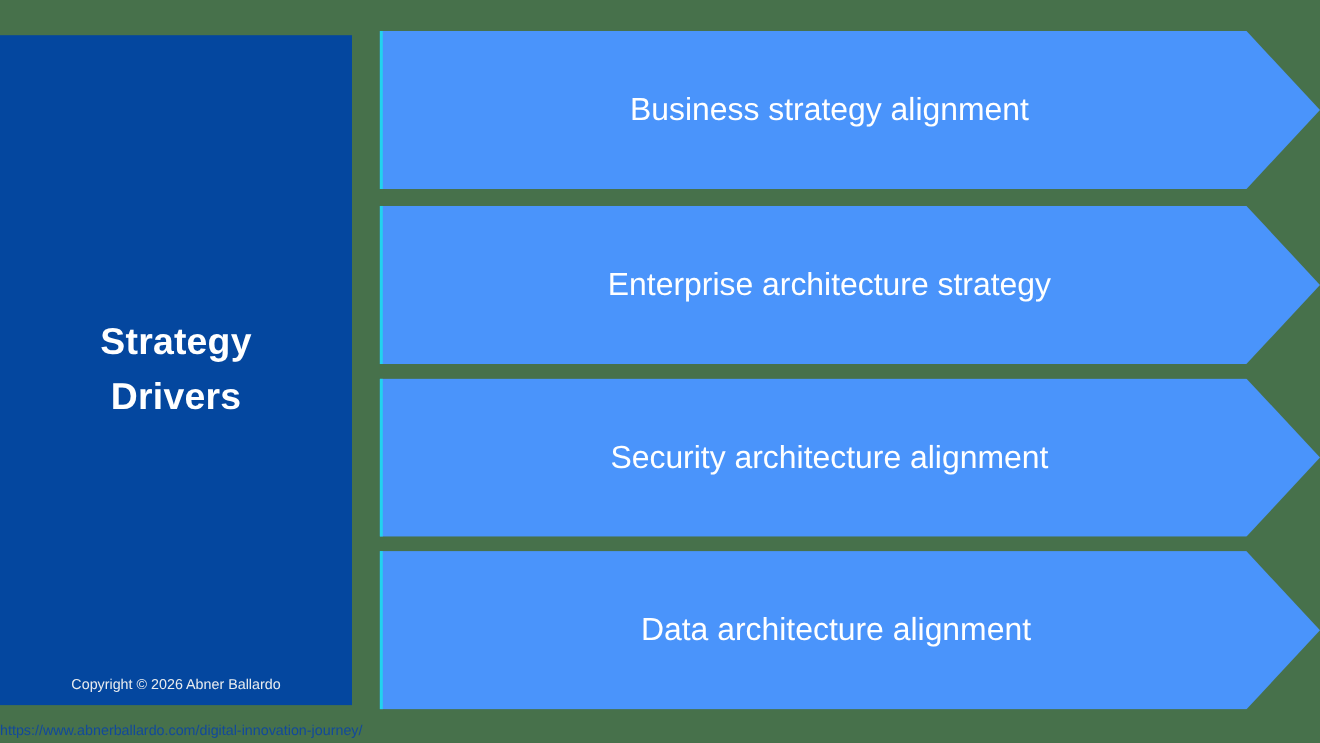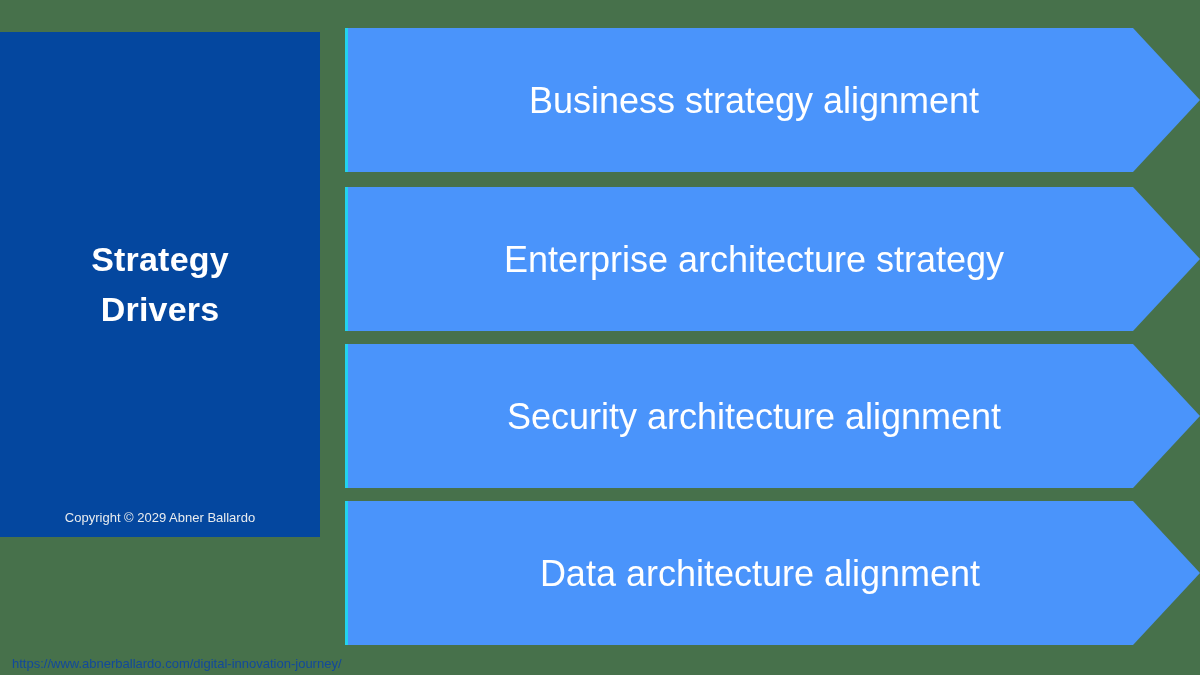--- a/index.html
+++ b/index.html
@@ -14,21 +14,21 @@
     overflow: hidden;
     position: relative;
   }
 
   
   .left-panel {
     position: absolute;
     left: 0;
     top: 32px;
     width: 320px;
-    height: 505px;
+    height: 609px;
     background: #04479f;
     display: flex;
     flex-direction: column;
     align-items: center;
     justify-content: center;
     box-sizing: border-box;
   }
   .panel-title {
     color: #ffffff;
     font-size: 34px;
@@ -72,48 +72,47 @@
     -webkit-clip-path: polygon(0 0, 788px 0, 100% 50%, 788px 100%, 0 100%);
     clip-path: polygon(0 0, 788px 0, 100% 50%, 788px 100%, 0 100%);
   }
   .arrow-row.r1 { top: 0px;   height: 144px; }
   .arrow-row.r2 { top: 159px; height: 144px; }
   .arrow-row.r3 { top: 316px; height: 144px; }
   .arrow-row.r4 { top: 473px; height: 144px; padding-left: 12px; }
 
   .arrow-label {
     color: #ffffff;
-    font-size: 36px;
+    font-size: 29px;
     line-height: 1.25;
     text-align: center;
     padding: 0 40px 0 0;
     margin: 0;
     max-width: 740px;
   }
 
   
   .footer-url {
     position: absolute;
     left: 0;
     top: 656px;
     color: #12499c;
     font-size: 13px;
     line-height: 1.2;
     white-space: nowrap;
     text-decoration: none;
-    padding-left: 12px;
   }
 </style>
 </head>
 <body>
 
 <div class="left-panel">
   <h1 class="panel-title">Strategy
 Drivers</h1>
-  <div class="panel-copyright">Copyright © 2029 Abner Ballardo</div>
+  <div class="panel-copyright">Copyright © 2026 Abner Ballardo</div>
 </div>
 
 <div class="arrow-stack">
 
   <div class="arrow-row r1">
     <span class="arrow-label">Business strategy alignment</span>
   </div>
 
   <div class="arrow-row r2">
     <span class="arrow-label">Enterprise architecture strategy</span>

